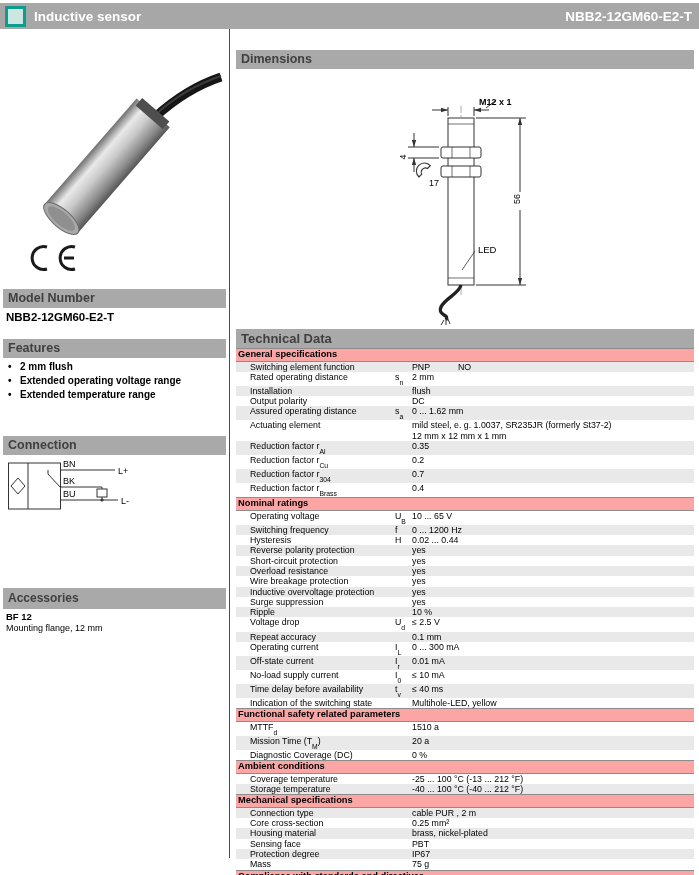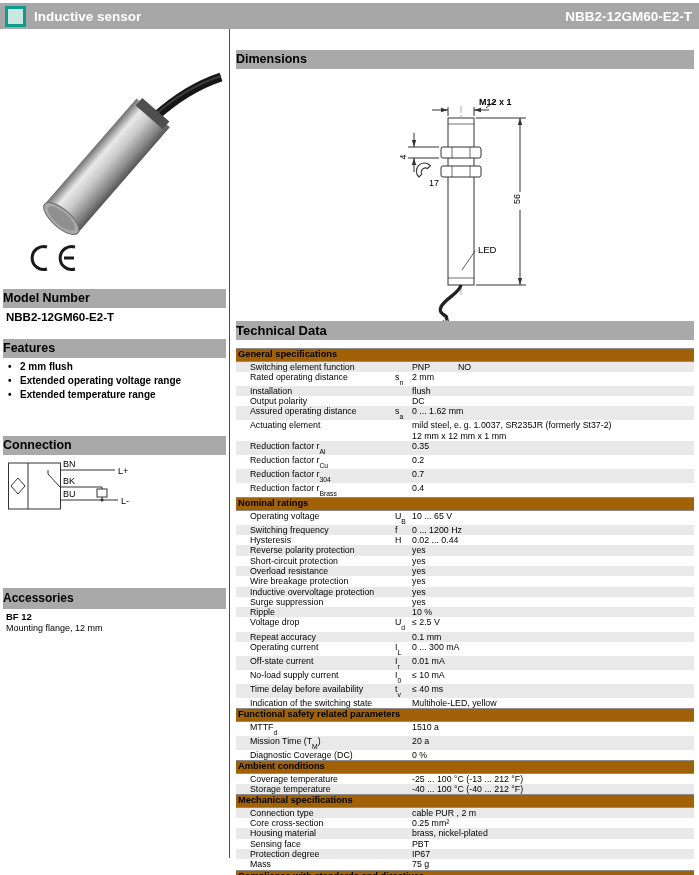--- a/index.html
+++ b/index.html
@@ -8,36 +8,36 @@
   
   .topbar{position:absolute;top:3px;left:0;width:699px;height:26px;background:#a7a7a7;
           display:flex;align-items:center;box-sizing:border-box;text-align:right;}
   .brandicon{width:21px;height:21px;background:#cbe7e1;border:3px solid #0f9c8d;
              box-sizing:border-box;margin-left:5px;}
   .toptitle{color:#fff;font-weight:bold;font-size:13.5px;margin-left:8px;}
   .topmodel{color:#fff;font-weight:bold;font-size:13.5px;margin-left:auto;margin-right:7px;}
   
   .vdivider{position:absolute;left:229px;top:29px;width:1px;height:829px;background:#4d4d4d;}
   
-  .bar{position:absolute;background:#a9a9a9;color:#000000;font-weight:bold;font-size:12.5px;
-       line-height:19px;height:19px;box-sizing:border-box;}
+  .bar{position:absolute;background:#a9a9a9;color:#404040;font-weight:bold;font-size:12.5px;
+       line-height:19px;height:19px;padding-left:5px;box-sizing:border-box;}
   .bar-left{left:3px;width:223px;}
   .txt{position:absolute;}
   .bold{font-weight:bold;}
   
   .features{position:absolute;left:8px;top:360px;width:218px;}
   .feat{display:flex;font-weight:bold;font-size:10px;line-height:14px;}
   .feat .dot{width:12px;}
   
   .rightcol{position:absolute;left:236px;top:0;width:458px;height:875px;}
   .bar-right{left:0;width:458px;}
   
   .ttable{position:absolute;left:0;top:348px;width:458px;border-bottom:1px solid #8c8c8c;}
   .t-sub{font-weight:bold;font-size:9.3px;line-height:11.5px;padding-left:2px;
-         border-top:1px solid #8c8c8c;border-bottom:1px solid #8c8c8c;background:#a16207;}
+         border-top:1px solid #8c8c8c;border-bottom:1px solid #8c8c8c;background:#fca5a5;}
   .t-row{display:grid;grid-template-columns:159px 17px auto;font-size:8.8px;line-height:10.3px;}
   .t-row.shaded{background:#e9e9e9;}
   .t-label{padding-left:14px;white-space:nowrap;}
   .t-sym{white-space:nowrap;}
   .t-val{white-space:nowrap;}
   .t-val .v1{display:inline-block;min-width:46px;}
   sub.s{font-size:6.8px;position:relative;top:2px;letter-spacing:0;}
   
   svg{position:absolute;}
   svg text{font-family:"Liberation Sans","DejaVu Sans",sans-serif;fill:#000;}
@@ -182,21 +182,21 @@
         <polygon points="284,213 281.8,206 286.2,206"></polygon>
       </g>
       <rect x="279" y="120" width="10" height="18" fill="#fff"></rect>
       <text x="243" y="33" font-size="9" font-weight="bold">M12 x 1</text>
       <text x="170" y="85" font-size="9" transform="rotate(-90 170 85)" text-anchor="middle">4</text>
       <text x="287" y="130" font-size="9" transform="rotate(-90 284 130)" text-anchor="middle">56</text>
       <text x="193" y="114" font-size="9">17</text>
       <text x="242" y="181" font-size="9.5">LED</text>
     </svg>
 
-    <div class="bar bar-right" style="top:321px;font-size:13px;">Technical Data</div>
+    <div class="bar bar-right" style="top:329px;font-size:13px;">Technical Data</div>
 
     <div class="ttable" id="tech-table">
         <div class="t-sub">General specifications</div>
         <div class="t-row shaded">
           <div class="t-label"><span>Switching element function</span></div>
           <div class="t-sym"></div>
           <div class="t-val"><span class="v1">PNP</span><span>NO</span></div>
         </div>
         <div class="t-row">
           <div class="t-label"><span>Rated operating distance</span></div>

